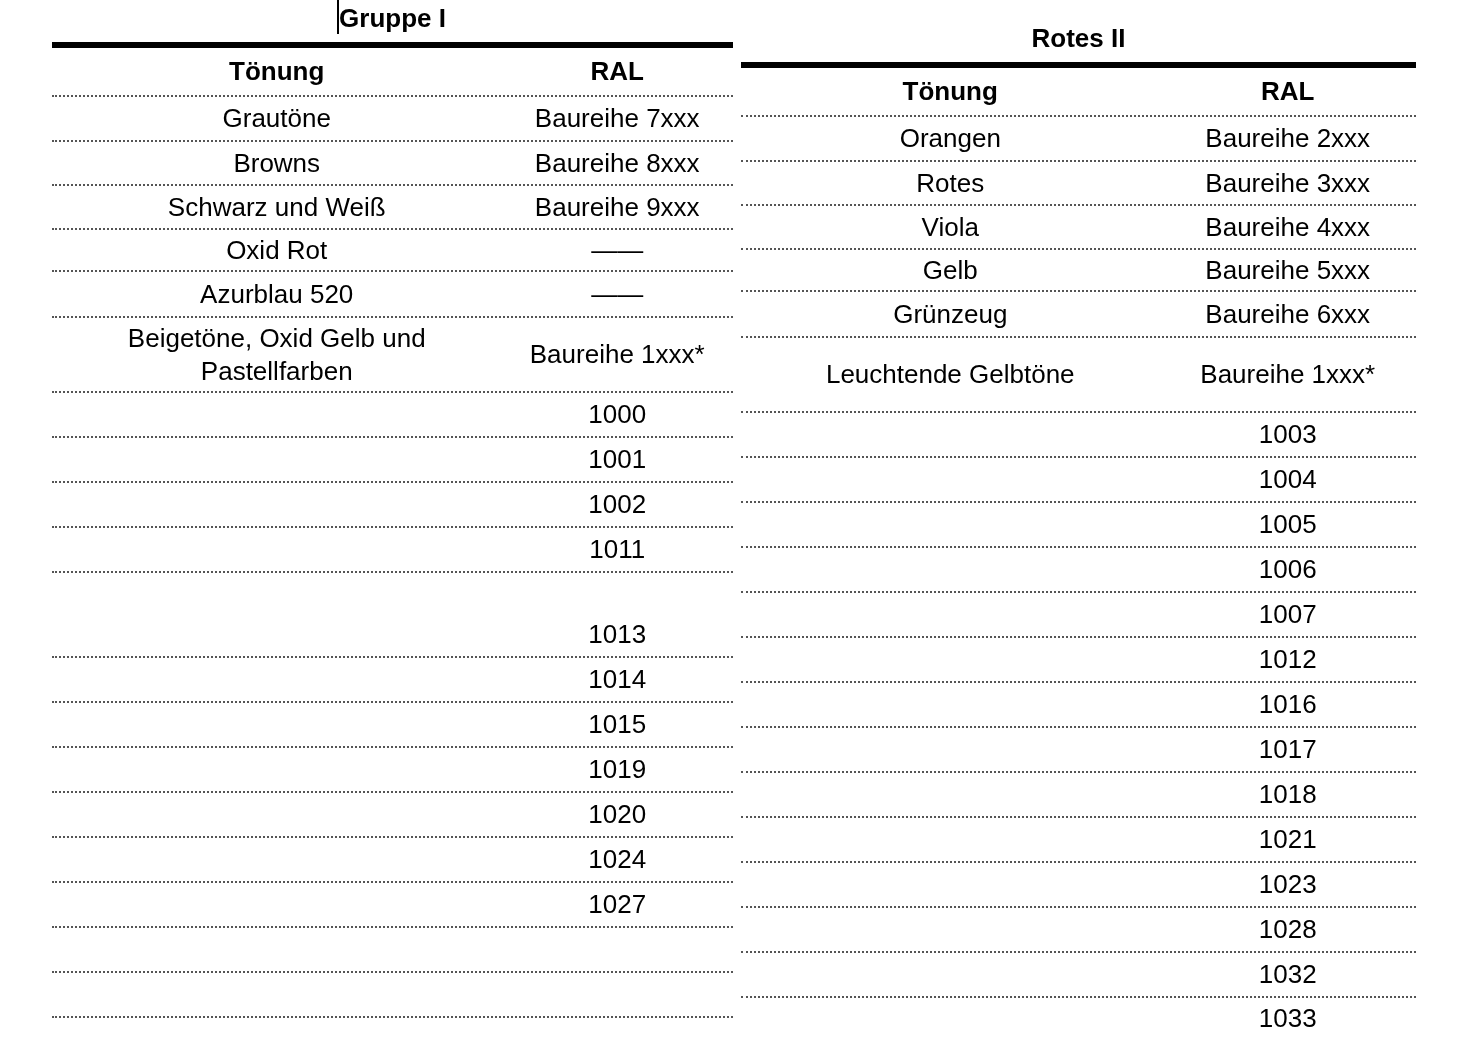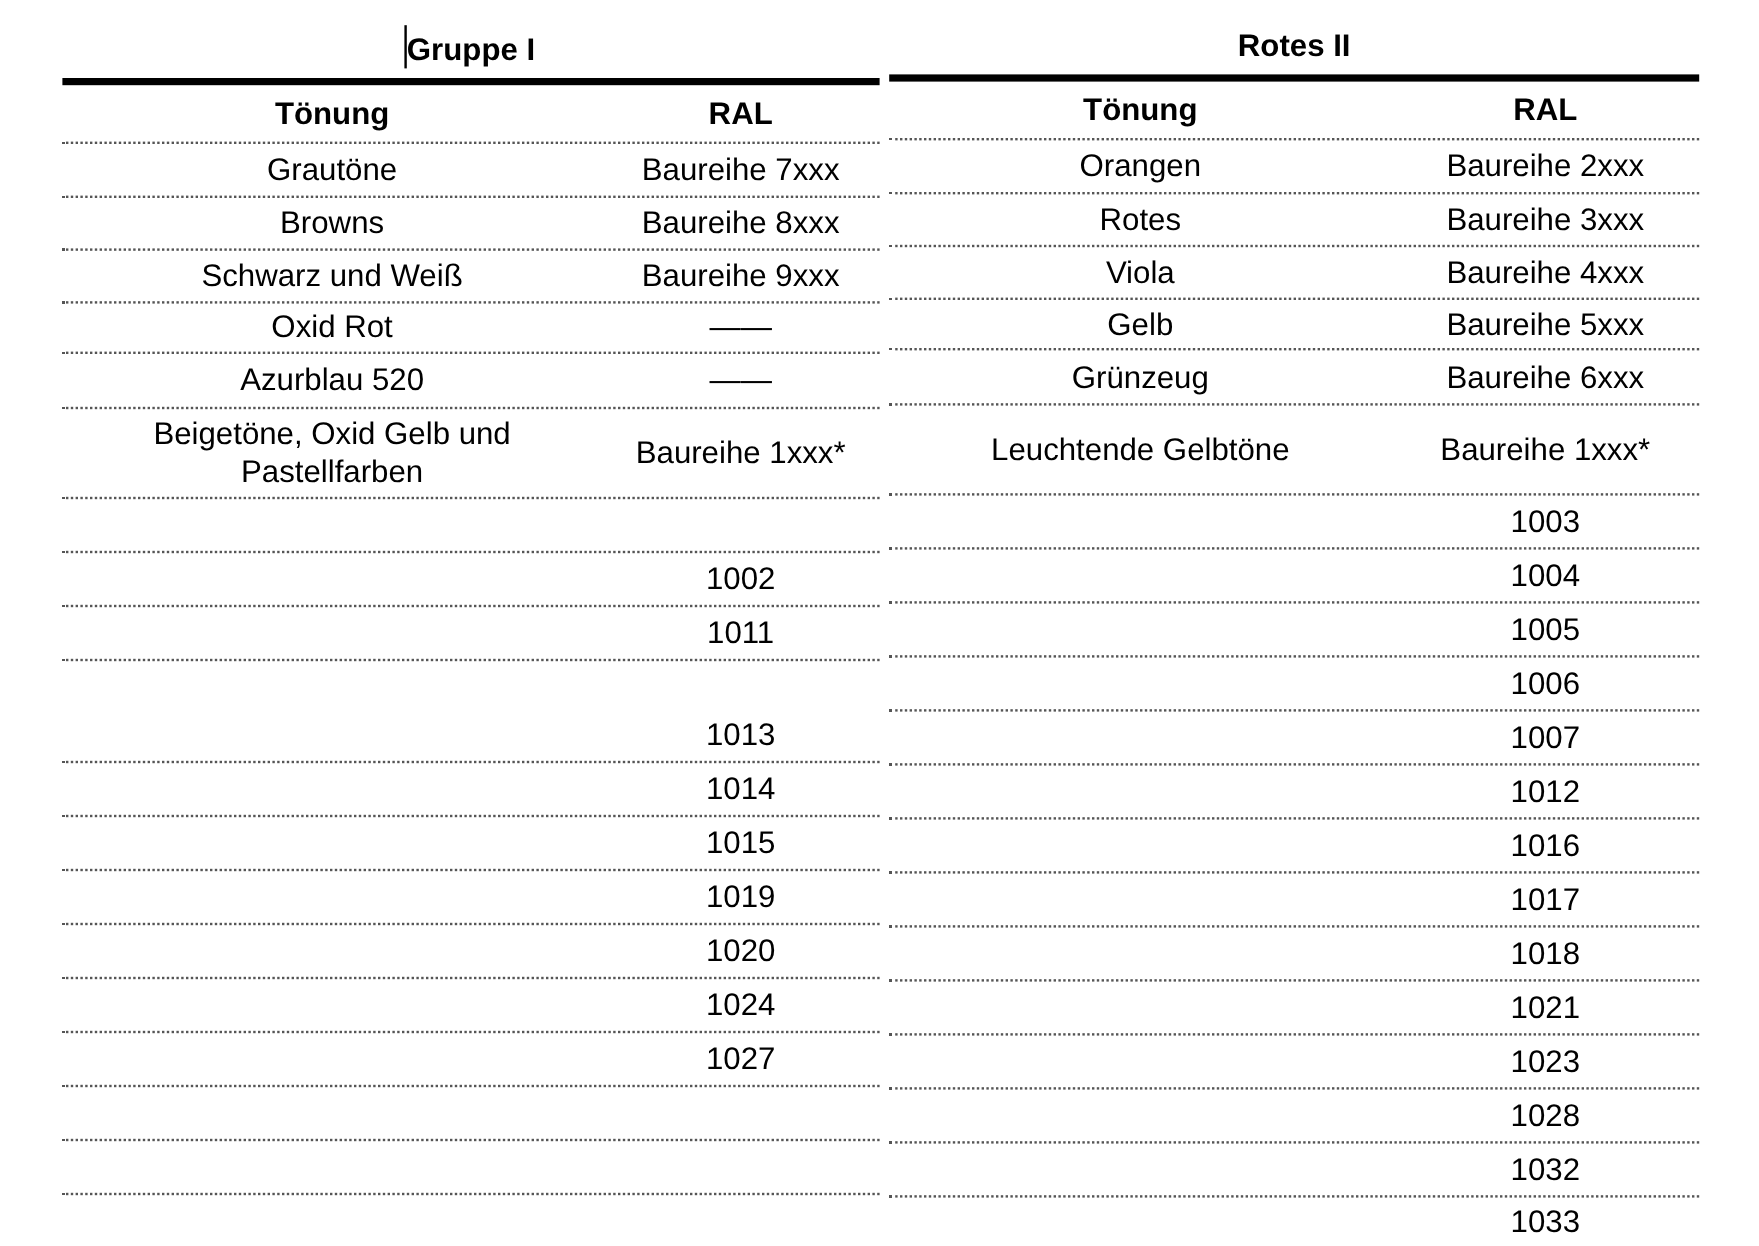--- a/index.html
+++ b/index.html
@@ -117,20 +117,25 @@
           <div class="row" style="height: 46px;">
             <div class="cell cell-t">Azurblau 520</div>
             <div class="cell cell-r">——</div>
           </div>
           <div class="row" style="height: 75px;">
             <div class="cell cell-t">Beigetöne, Oxid Gelb und Pastellfarben</div>
             <div class="cell cell-r">Baureihe 1xxx*</div>
           </div>
           <div class="row" style="height: 45px;">
             <div class="cell cell-t"></div>
+            <div class="cell cell-r">1000</div>
+          </div>
+          <div class="row" style="height: 45px;">
+            <div class="cell cell-t"></div>
+            <div class="cell cell-r">1001</div>
           </div>
           <div class="row" style="height: 45px;">
             <div class="cell cell-t"></div>
             <div class="cell cell-r">1002</div>
           </div>
           <div class="row" style="height: 45px;">
             <div class="cell cell-t"></div>
             <div class="cell cell-r">1011</div>
           </div>
           <div class="row" style="height: 45px; margin-top: 40px;">

